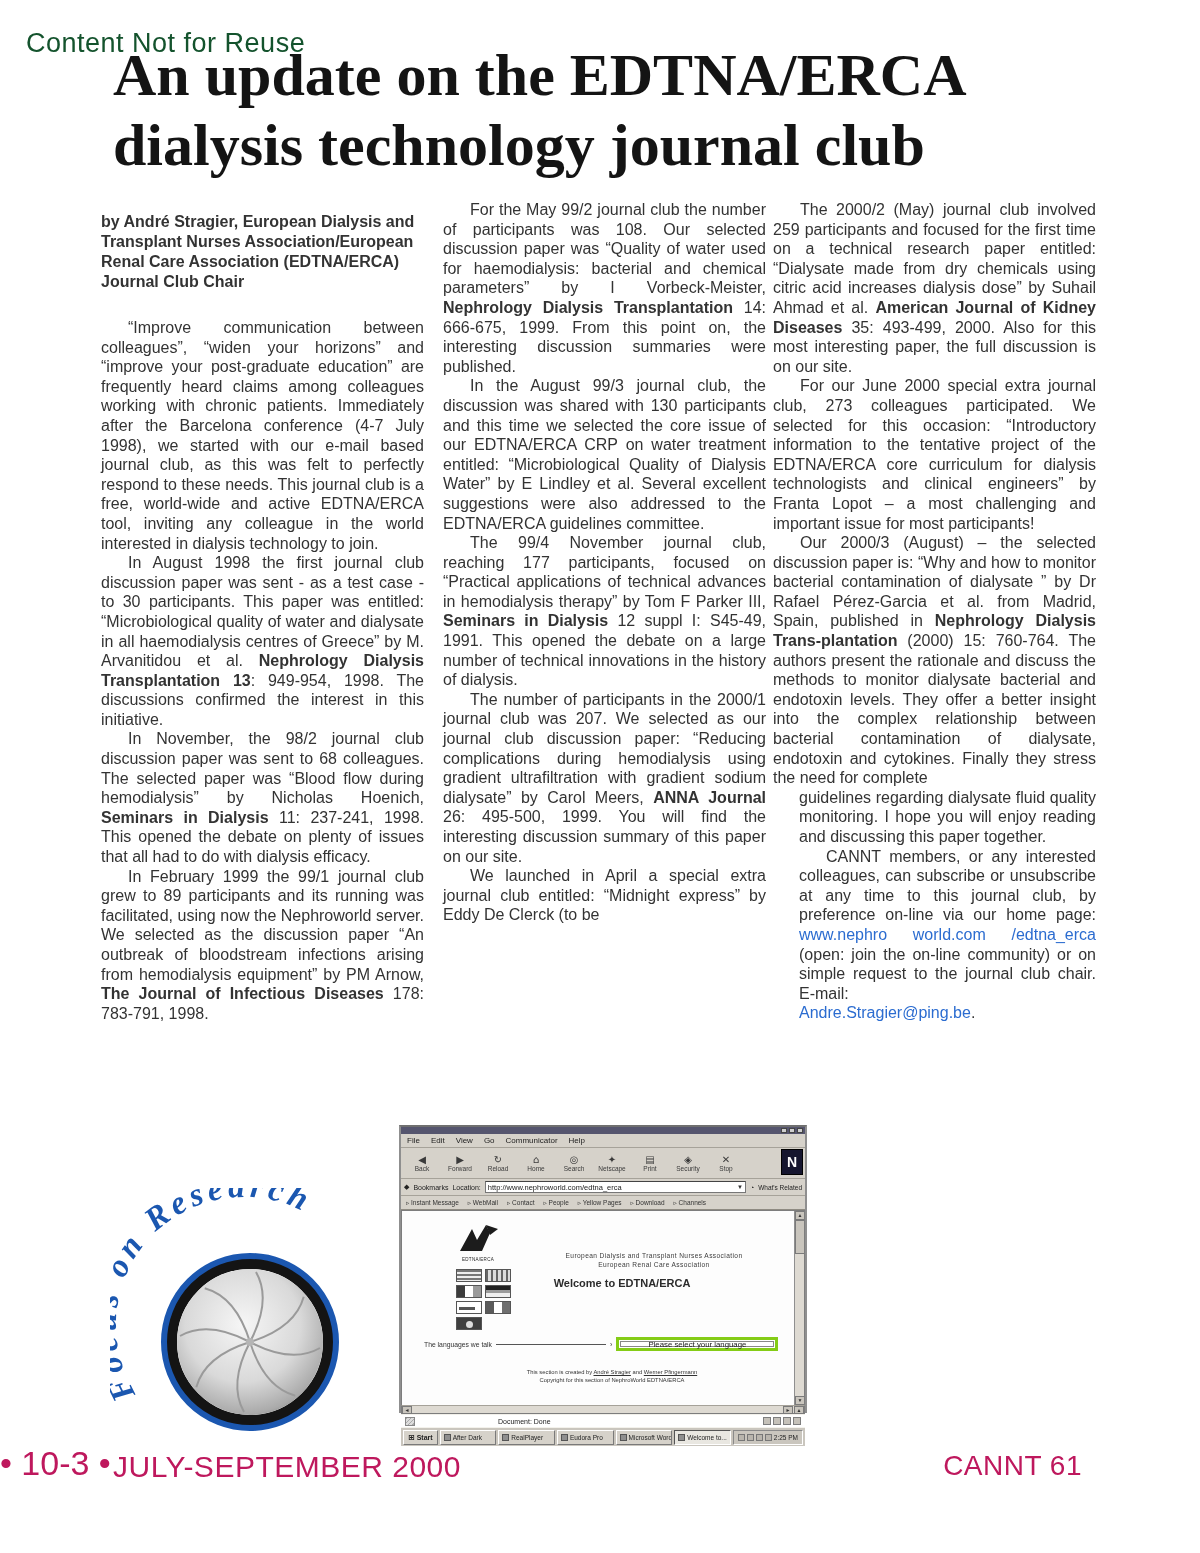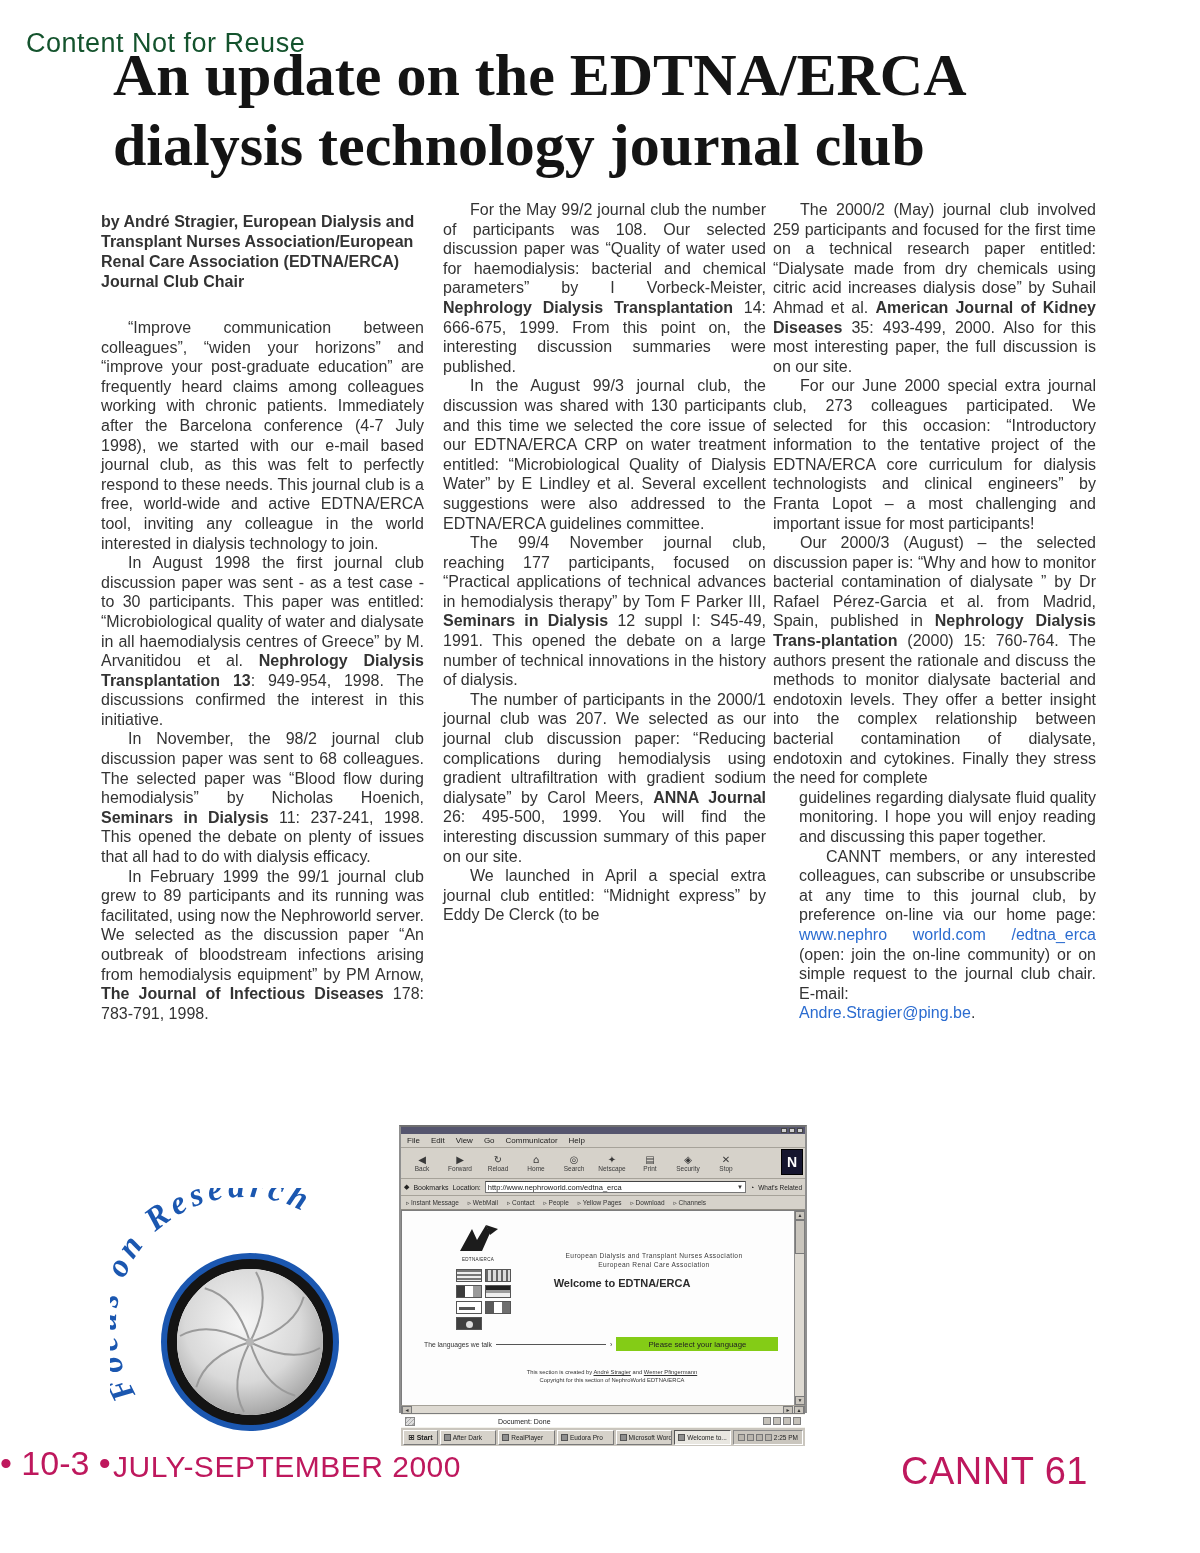--- a/index.html
+++ b/index.html
@@ -17,21 +17,21 @@
   .link{color:#2b6cd0;}
   .wrapblock{margin-left:26px;}
 
   
   .forlogo{position:absolute;left:110px;top:1188px;width:272px;height:252px;}
 
   
   .foot{position:absolute;font-weight:400;color:#be185d;}
   .foot-left{left:113px;top:1450px;font-size:30px;letter-spacing:.5px;}
   .foot-center{left:0;top:1444px;width:1200px;text-align:left;font-size:34px;}
-  .foot-right{right:112px;top:1450px;font-size:38px;letter-spacing:.5px;}
+  .foot-right{right:118px;top:1450px;font-size:28px;letter-spacing:.5px;}
 
   
   .bw{position:absolute;left:399px;top:1125px;width:408px;height:288px;background:#d6d2ca;
       border:2px solid #8f8f8f;border-top-color:#6f6f6f;box-sizing:border-box;color:#222;}
   .bw *{box-sizing:border-box;}
   .bw-titlebar{height:7px;background:#55556e;display:flex;justify-content:flex-end;align-items:center;gap:2px;padding-right:2px;}
   .bw-titlebar i{display:block;width:6px;height:5px;background:#cfcfcf;border:1px solid #444;}
   .bw-menubar{height:14px;display:flex;align-items:center;gap:11px;padding-left:6px;
               font-size:8px;border-bottom:1px solid #a6a299;}
   .bw-toolbar{height:31px;display:flex;align-items:stretch;border-bottom:1px solid #a6a299;padding:1px 2px;}
@@ -60,21 +60,21 @@
   .f-c{background:linear-gradient(90deg,#3c3c3c 0 34%,#fff 34% 66%,#9a9a9a 66%);}
   .f-d{background:linear-gradient(180deg,#222 0 34%,#9a9a9a 34% 66%,#eee 66%);}
   .f-e{background:#fff;position:relative;}
   .f-e:after{content:"";position:absolute;left:2px;top:5px;width:16px;height:3px;background:#555;}
   .f-f{background:linear-gradient(90deg,#5a5a5a 0 34%,#fff 34% 66%,#6f6f6f 66%);}
   .f-g{background:#3f3f3f;position:relative;}
   .f-g:after{content:"";position:absolute;left:9px;top:3px;width:7px;height:7px;border-radius:50%;background:#ddd;}
   .langrow{position:absolute;left:22px;top:126px;width:360px;display:flex;align-items:center;gap:4px;font-size:6.8px;color:#333;}
   .langline{flex:0 0 110px;border-top:1px solid #555;height:0;}
   .langarrow{font-size:7px;}
-  .lang-btn{width:162px;height:14px;background:#fff;border:7px solid #84cc16;box-shadow:0 0 0 1px #fff inset,0 0 0 2px #888 inset;
+  .lang-btn{width:162px;height:14px;background:#fff;border:3px solid #84cc16;box-shadow:0 0 0 1px #fff inset,0 0 0 2px #888 inset;
             font-size:7.8px;color:#222;display:flex;align-items:center;justify-content:center;font-family:"Liberation Sans",sans-serif;}
   .credits{position:absolute;left:60px;top:158px;width:300px;text-align:center;font-size:5.8px;line-height:7.5px;color:#333;}
   .vscroll{position:absolute;right:0;top:0;width:10px;height:100%;background:#dedad2;border-left:1px solid #8f8f8f;}
   .vscroll .arr{position:absolute;left:0;width:10px;height:9px;background:#c9c5bd;border:1px solid #7a7a7a;
                 font-size:5px;line-height:7px;text-align:center;color:#333;}
   .vscroll .thumb{position:absolute;left:0;top:9px;width:10px;height:34px;background:#c9c5bd;border:1px solid #7a7a7a;}
   .hscroll{height:9px;background:#dedad2;border:1px solid #7d7d7d;border-top:1px solid #a6a299;display:flex;justify-content:space-between;align-items:center;}
   .hscroll .harr{width:10px;height:8px;background:#c9c5bd;border:1px solid #7a7a7a;font-size:5px;line-height:6px;text-align:center;color:#333;}
   .hscroll .hgrp{display:flex;gap:1px;}
   .bw-status{height:13px;display:flex;align-items:center;gap:5px;padding:0 4px;font-size:7px;border-top:1px solid #f2f0ea;}

